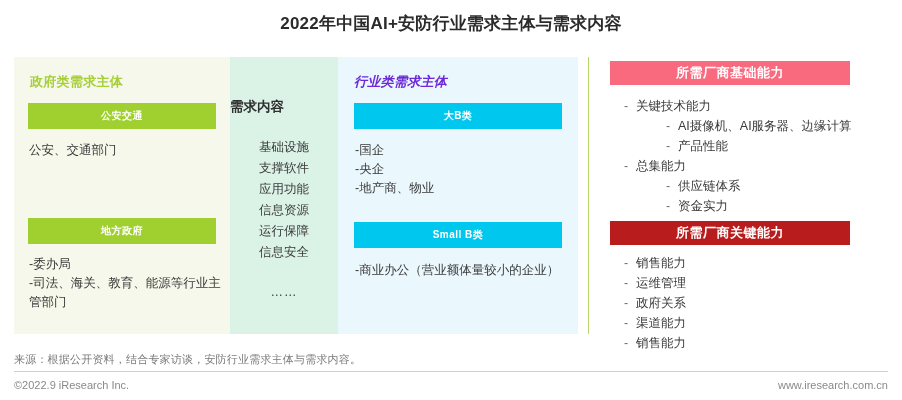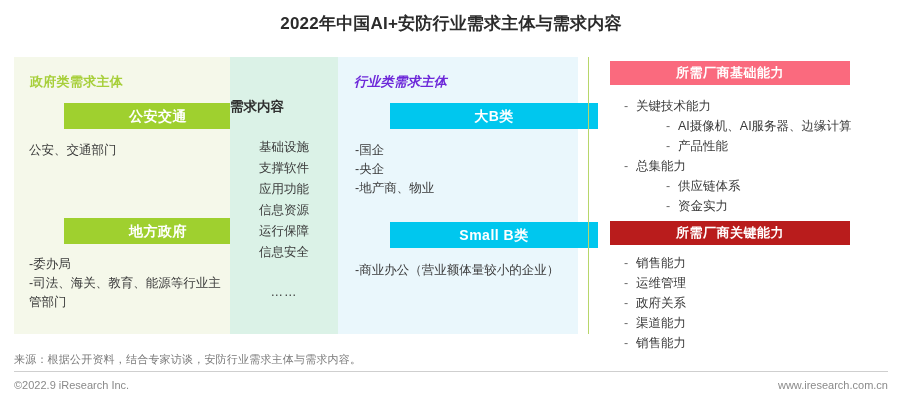--- a/index.html
+++ b/index.html
@@ -63,24 +63,23 @@
   }
   .heading-gov { left: 16px; top: 16px; color: #a7cf3a; }
   .heading-ind { left: 16px; top: 16px; color: #6d28d9; font-style: italic; }
 
   .bar {
     position: absolute;
     height: 26px;
     line-height: 26px;
     text-align: center;
     color: #ffffff;
-    font-size: 14px;
+    font-size: 10px;
     font-weight: bold;
     letter-spacing: 0.5px;
-    margin-left: 36px;
   }
   .bar-green { background: #9fd02f; }
   .bar-blue  { background: #00c7ee; }
 
   .bar-gongan  { left: 14px; top: 46px; width: 188px; }
   .bar-difang  { left: 14px; top: 161px; width: 188px; }
   .bar-bigb    { left: 16px; top: 46px; width: 208px; }
   .bar-smallb  { left: 16px; top: 165px; width: 208px; }
 
   .body-text {

